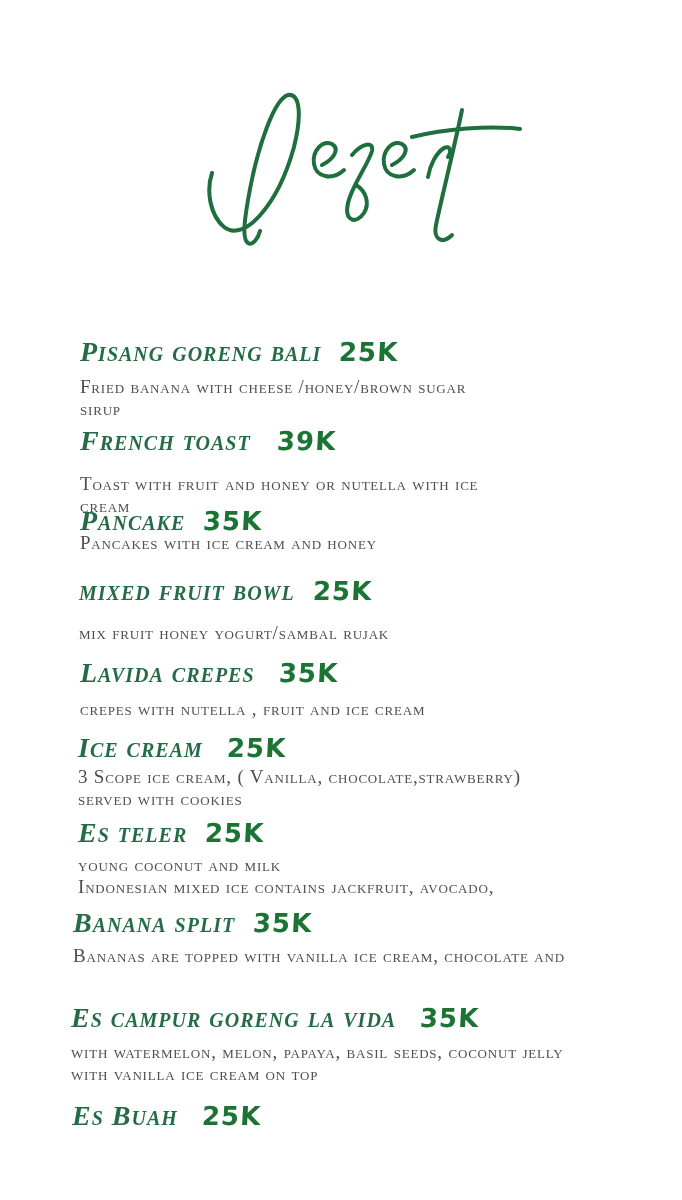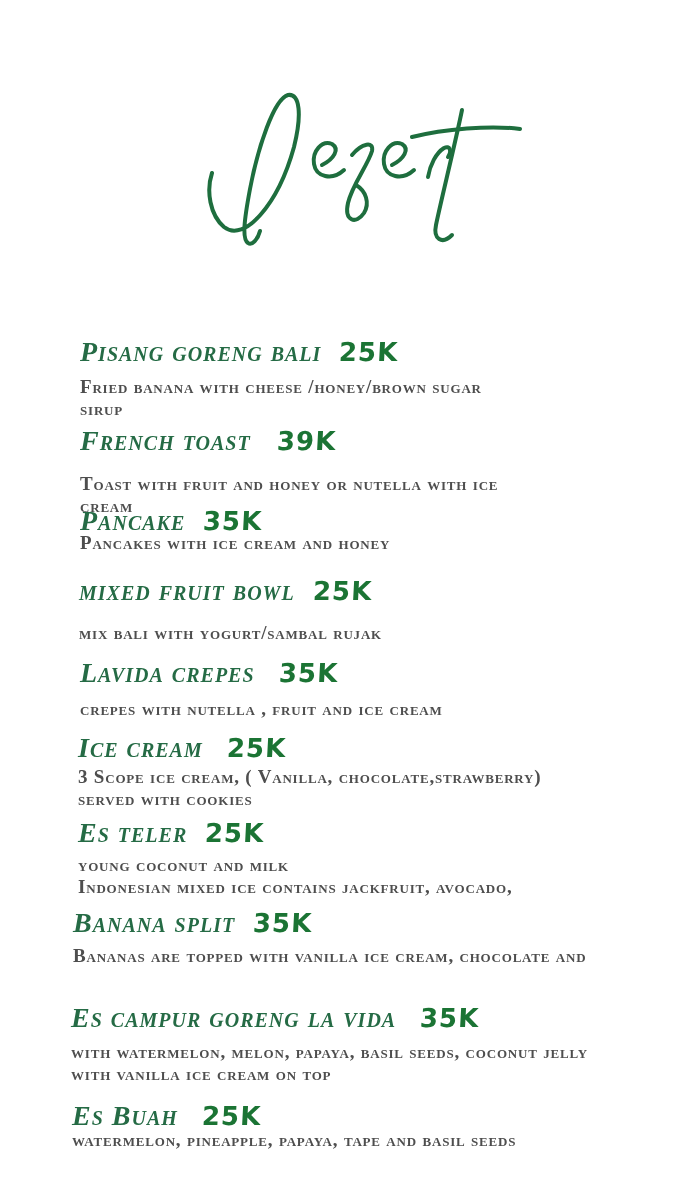--- a/index.html
+++ b/index.html
@@ -39,21 +39,21 @@
     font-size:26px;
     letter-spacing:1px;
     color:#1b7434;
     margin-left:18px;
     transform:skewX(-3deg);
     vertical-align:baseline;
   }
   .item-desc{
     font-family:"Liberation Serif", serif;
     font-variant:small-caps;
-    font-weight:700;
+    font-weight:400;
     font-size:19px;
     letter-spacing:0.8px;
     color:#4e4e4e;
   }
   .item-desc div{line-height:22px;height:22px;}
 </style>
 </head>
 <body>
 
 <div class="page">
@@ -104,21 +104,21 @@
     <div class="item-desc" style="margin-top:-3px;">
       <div>Pancakes with ice cream and honey</div>
     </div>
   </div>
 
   <div class="item" style="top:577px;left:79px;">
     <div class="item-head">
       <span class="item-name">mixed fruit bowl</span><span class="item-price">25K</span>
     </div>
     <div class="item-desc" style="margin-top:17px;">
-      <div>mix bali with yogurt/sambal rujak</div>
+      <div>mix fruit honey yogurt/sambal rujak</div>
     </div>
   </div>
 
   <div class="item" style="top:659px;left:80px;">
     <div class="item-head">
       <span class="item-name">Lavida crepes</span><span class="item-price" style="margin-left:24px;">35K</span>
     </div>
     <div class="item-desc" style="margin-top:11px;">
       <div>crepes with nutella , fruit and ice cream</div>
     </div>
@@ -160,18 +160,15 @@
     <div class="item-desc" style="margin-top:9px;">
       <div>with watermelon, melon, papaya, basil seeds, coconut jelly</div>
       <div>with vanilla ice cream on top</div>
     </div>
   </div>
 
   <div class="item" style="top:1102px;left:72px;">
     <div class="item-head">
       <span class="item-name">Es Buah</span><span class="item-price" style="margin-left:24px;">25K</span>
     </div>
-    <div class="item-desc" style="margin-top:-1px;">
-      <div>watermelon, pineapple, papaya, tape and basil seeds</div>
-    </div>
   </div>
 
 </div>
 
 </body></html>

